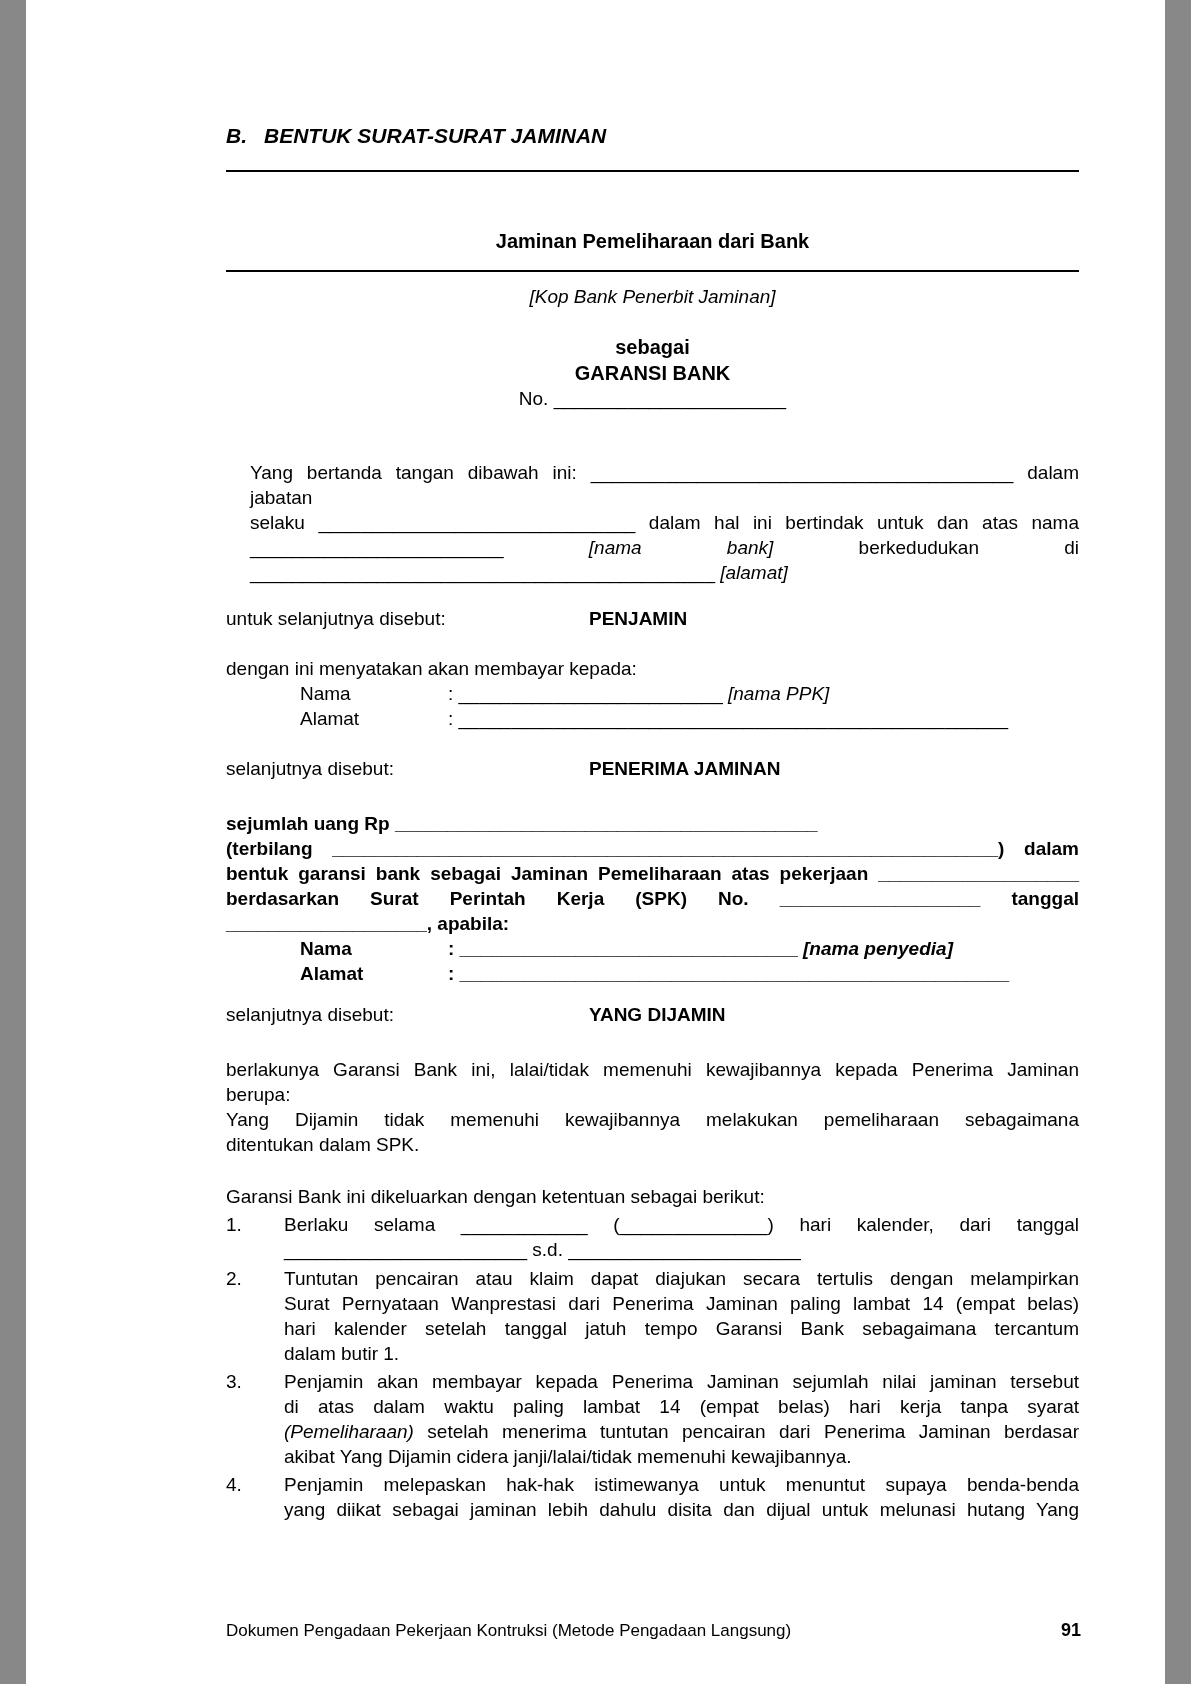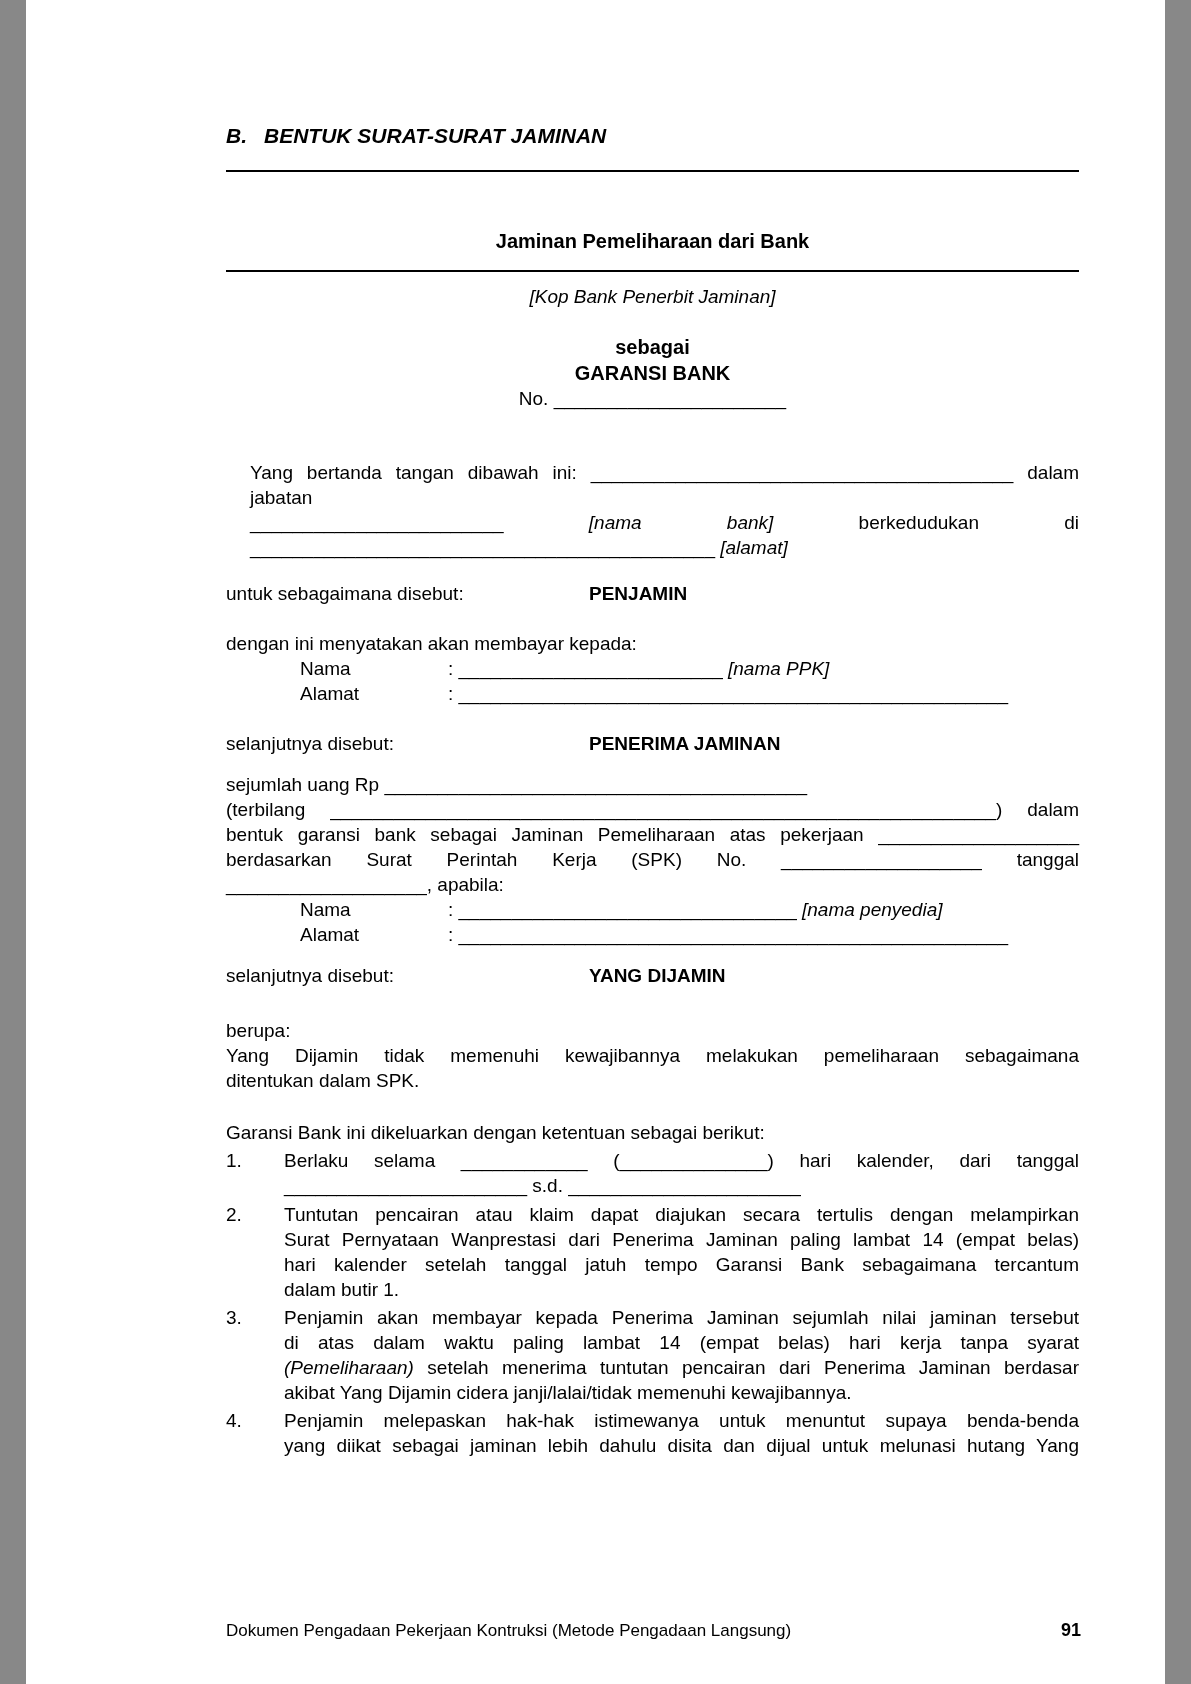--- a/index.html
+++ b/index.html
@@ -31,21 +31,21 @@
   .ll { text-align:left; }
   .it { font-style:italic; }
   .b  { font-weight:bold; }
   .p-opening { margin-top:48px;margin-left:24px; }
   .term-row { margin-top:21px; }
   .term-label { display:inline-block; width:363px; }
   .p-kepada { margin-top:25px; }
   .frow { padding-left:74px; }
   .flabel { display:inline-block; width:148px; }
   .p-penerima { margin-top:25px; }
-  .p-amount { margin-top:16px; }
+  .p-amount { margin-top:30px;font-weight:bold; }
   .p-dijamin { margin-top:16px; }
   .p-wanprestasi { margin-top:30px; }
   .p-ketentuan { margin-top:27px; }
   .item { display:flex; margin-top:3px; }
   .item2 { margin-top:4px; }
   .inum { flex:none; width:58px; }
   .ibody { width:847px; }
   .footer { position:absolute; left:200px; top:1620px; width:905px; font-size:17px; line-height:22px; }
   .pagenum { position:absolute; left:835px; top:-1px; font-size:18px; font-weight:bold; }
 </style>
@@ -65,25 +65,26 @@
   <div class="kop">[Kop Bank Penerbit Jaminan]</div>
 
   <div class="gtitle">
     <div>sebagai</div>
     <div>GARANSI BANK</div>
     <div class="gnum">No. ______________________</div>
   </div>
 
   <div class="body p-opening">
     <div class="jl">Yang bertanda tangan dibawah ini: ________________________________________ dalam jabatan</div>
+    <div class="jl">selaku ______________________________ dalam hal ini bertindak untuk dan atas nama</div>
     <div class="jl"><span>________________________</span> <span class="it">[nama bank]</span> <span>berkedudukan di</span></div>
     <div class="ll"><span>____________________________________________</span> <span class="it">[alamat]</span></div>
   </div>
 
-  <div class="body term-row"><span class="term-label">untuk sebagaimana disebut:</span><span class="b">PENJAMIN</span></div>
+  <div class="body term-row"><span class="term-label">untuk selanjutnya disebut:</span><span class="b">PENJAMIN</span></div>
 
   <div class="body p-kepada">
     <div>dengan ini menyatakan akan membayar kepada:</div>
     <div class="frow"><span class="flabel">Nama</span><span>: _________________________ </span><span class="it">[nama PPK]</span></div>
     <div class="frow"><span class="flabel">Alamat</span><span>: ____________________________________________________</span></div>
   </div>
 
   <div class="body term-row p-penerima"><span class="term-label">selanjutnya disebut:</span><span class="b">PENERIMA JAMINAN</span></div>
 
   <div class="body p-amount">
@@ -92,20 +93,21 @@
     <div class="jl">bentuk garansi bank sebagai Jaminan Pemeliharaan atas pekerjaan ___________________</div>
     <div class="jl">berdasarkan Surat Perintah Kerja (SPK) No. ___________________ tanggal</div>
     <div class="ll">___________________, apabila:</div>
     <div class="frow"><span class="flabel">Nama</span><span>: ________________________________ </span><span class="it">[nama penyedia]</span></div>
     <div class="frow"><span class="flabel">Alamat</span><span>: ____________________________________________________</span></div>
   </div>
 
   <div class="body term-row p-dijamin"><span class="term-label">selanjutnya disebut:</span><span class="b">YANG DIJAMIN</span></div>
 
   <div class="body p-wanprestasi">
+    <div class="jl">berlakunya Garansi Bank ini, lalai/tidak memenuhi kewajibannya kepada Penerima Jaminan</div>
     <div class="ll">berupa:</div>
     <div class="jl">Yang Dijamin tidak memenuhi kewajibannya melakukan pemeliharaan sebagaimana</div>
     <div class="ll">ditentukan dalam SPK.</div>
   </div>
 
   <div class="body p-ketentuan">
     <div>Garansi Bank ini dikeluarkan dengan ketentuan sebagai berikut:</div>
 
     <div class="item">
       <div class="inum">1.</div>

